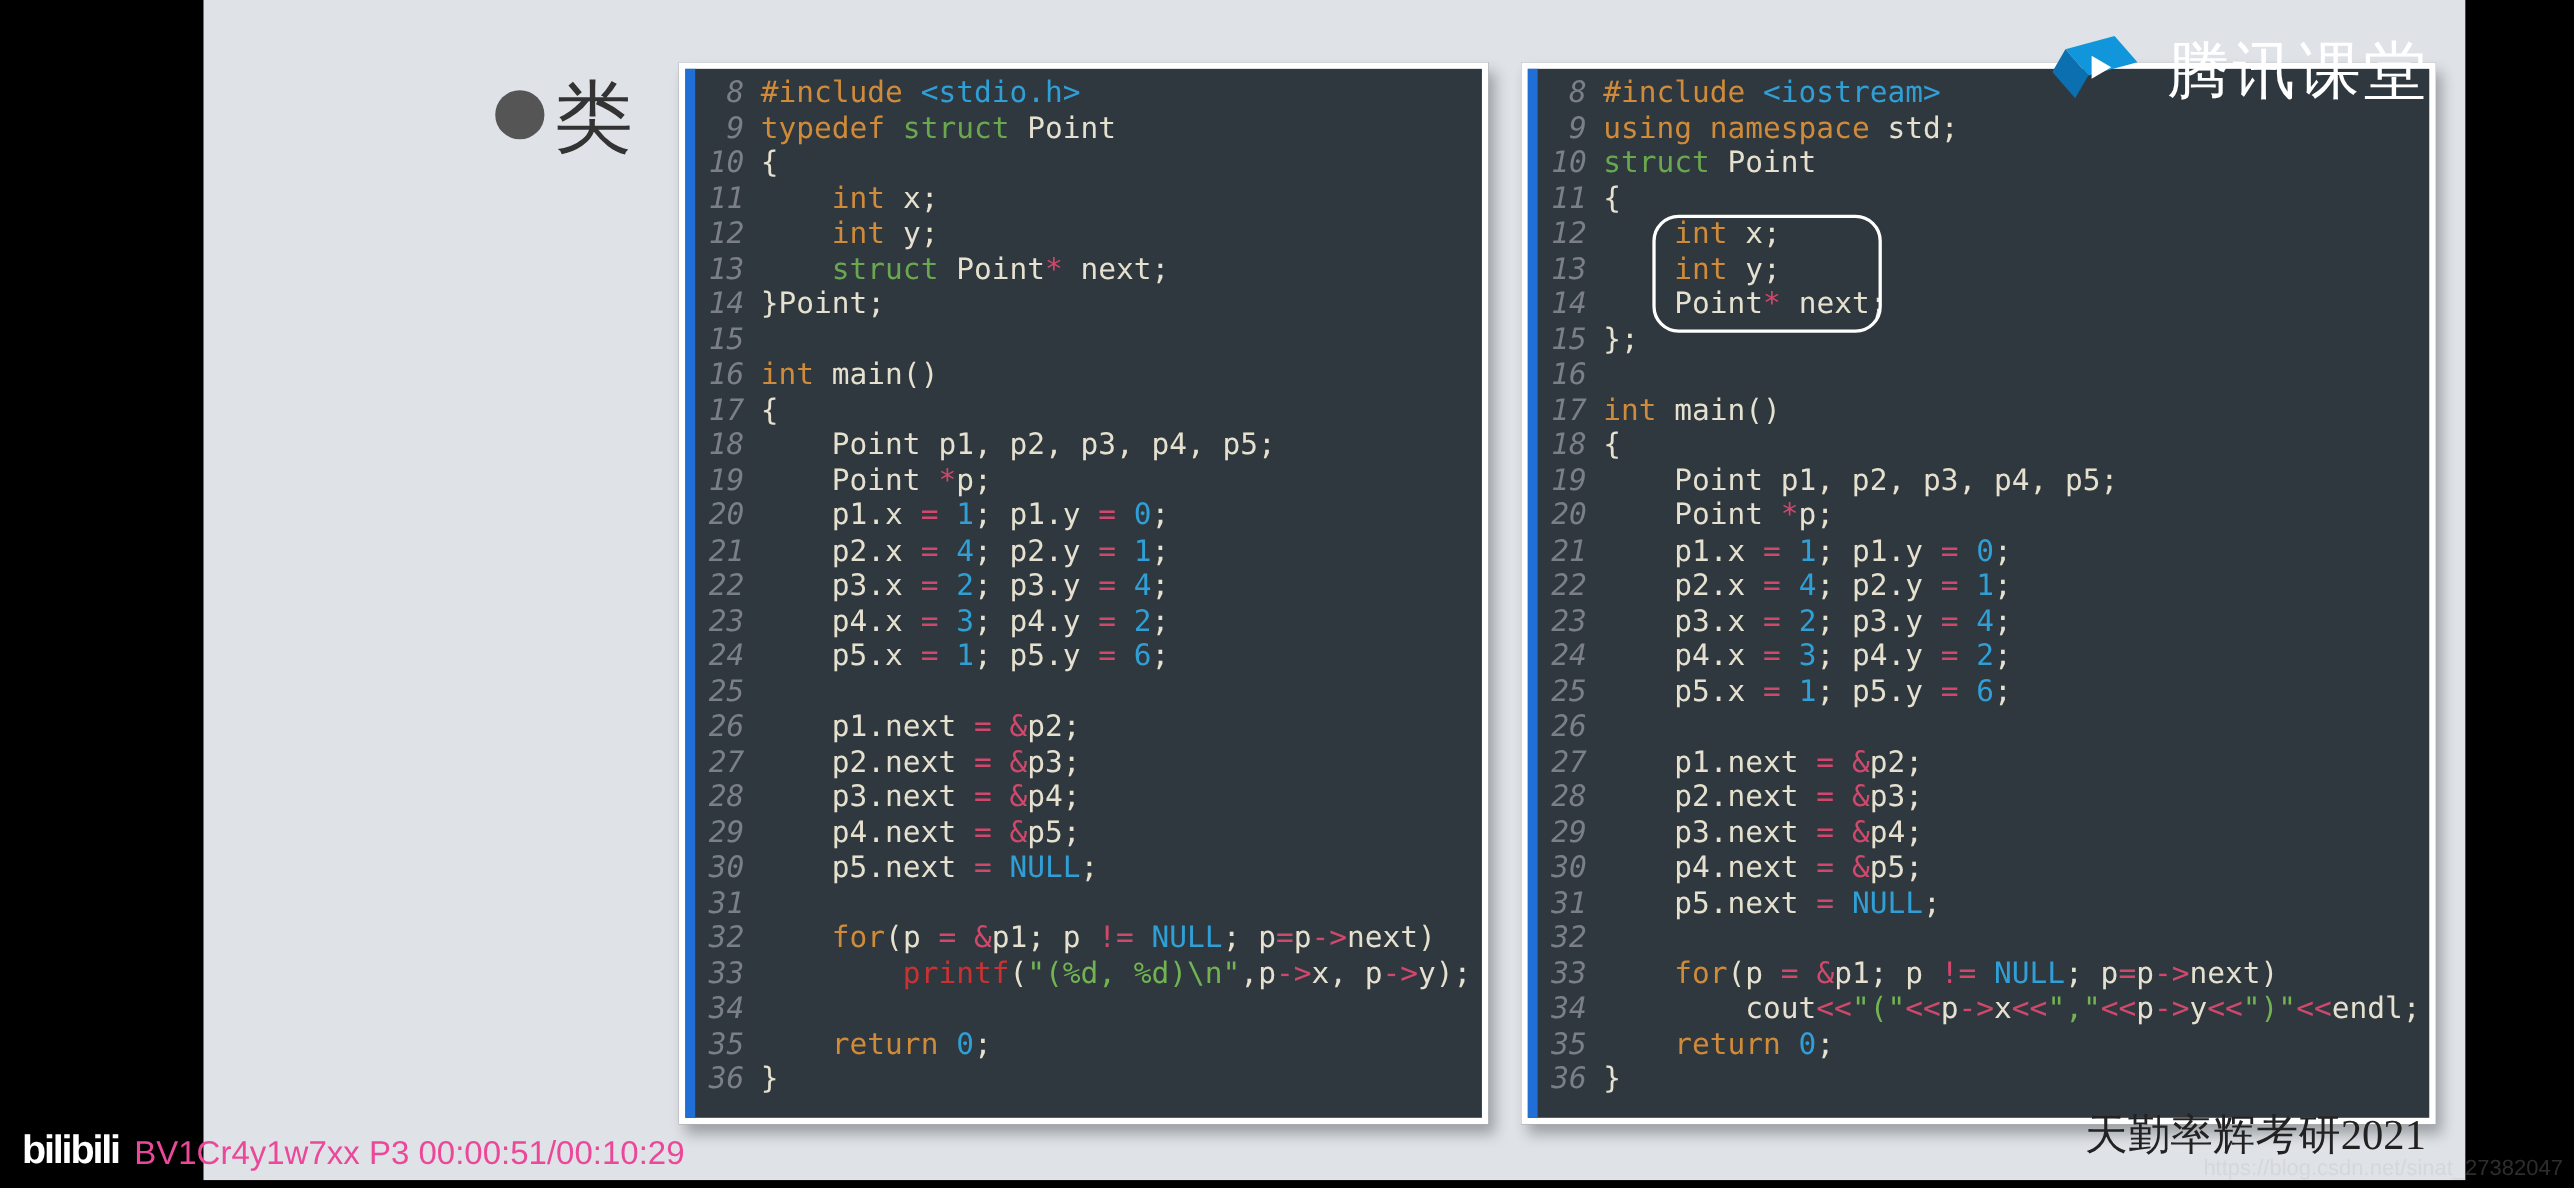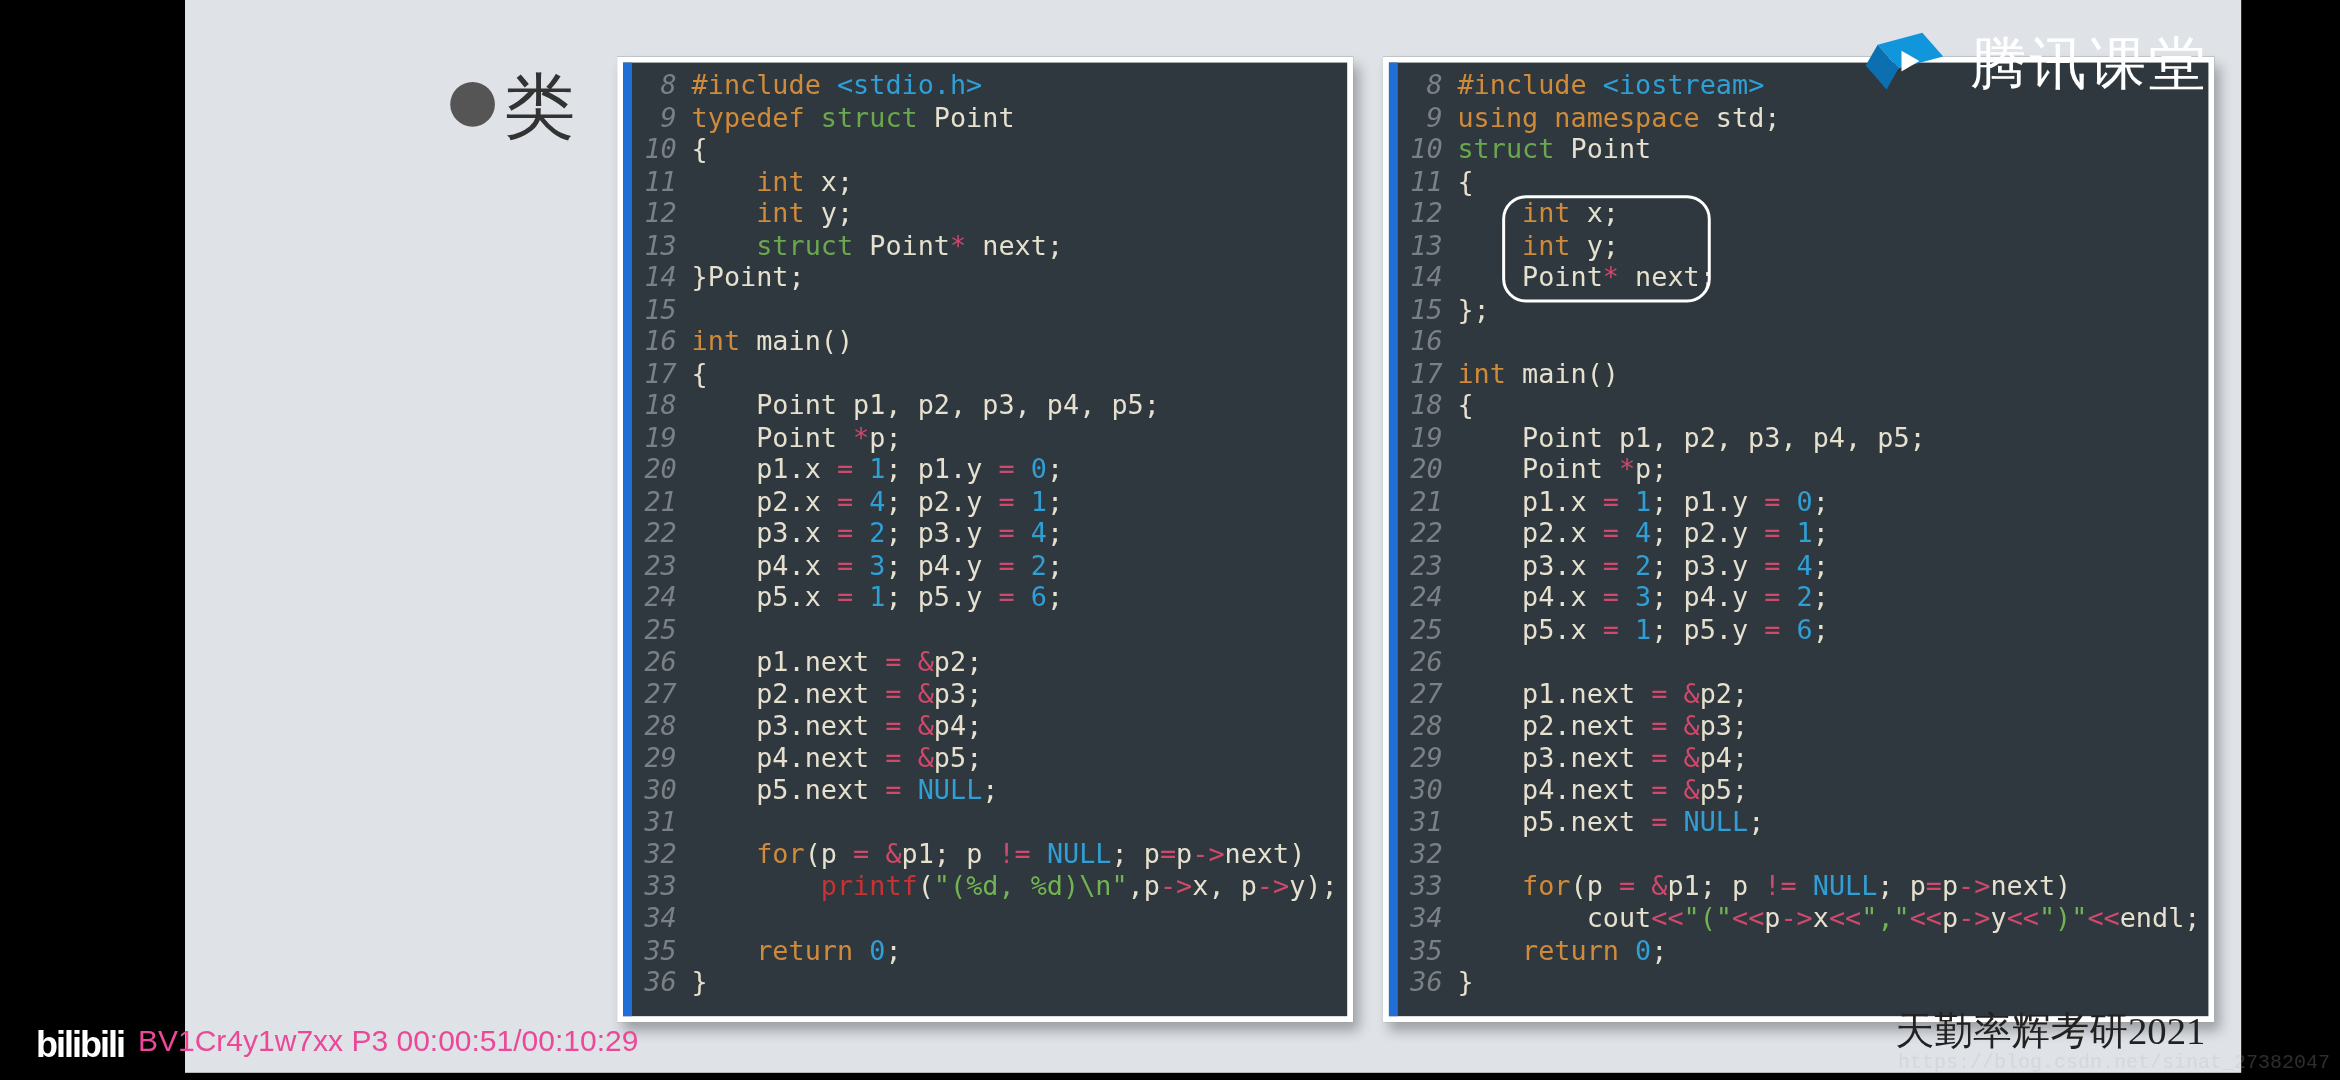--- a/index.html
+++ b/index.html
@@ -19,24 +19,24 @@
   .tk-kw{color:#6aa84f;}       
   .tk-op{color:#d0486c;}       
   .tk-str{color:#72b352;}      
   .tk-fn{color:#c83232;}       
   .tk-pl{color:#e6e1cf;}
   .callout{position:absolute;border:2px solid #fff;border-radius:16px;pointer-events:none;}
   .brand{position:absolute;top:18px;right:22px;display:flex;align-items:center;gap:10px;}
   .brand-text{color:#fff;font-size:38px;font-family:"Microsoft YaHei","PingFang SC",sans-serif;letter-spacing:2px;}
   .footer{position:absolute;bottom:10px;right:24px;font-family:"KaiTi","STKaiti",serif;color:#222;font-size:26px;}
   
-  .bili{position:absolute;left:36px;bottom:14px;display:flex;align-items:flex-start;gap:14px;font-family:Arial,sans-serif;}
+  .bili{position:absolute;left:20px;bottom:14px;display:flex;align-items:flex-end;gap:14px;font-family:Arial,sans-serif;}
   .bili-logo{color:#fff;font-size:36px;font-weight:bold;letter-spacing:-2px;}
   .bili-id{color:#ec4899;font-size:30px;}
-  .csdn{position:absolute;right:0;bottom:0;font-size:20px;color:rgba(180,180,180,.25);font-family:Liberation Mono, monospace;padding:6px 10px;}
+  .csdn{position:absolute;right:0;bottom:0;font-size:20px;color:rgba(180,180,180,.25);font-family:Liberation Sans, sans-serif;padding:6px 10px;}
   .brand-logo svg{width:60px;height:44px;}
 </style>
 </head>
 <body>
 
 <div class="stage">
 
   <div class="slide">
 
     <div class="bullet-dot"></div>

